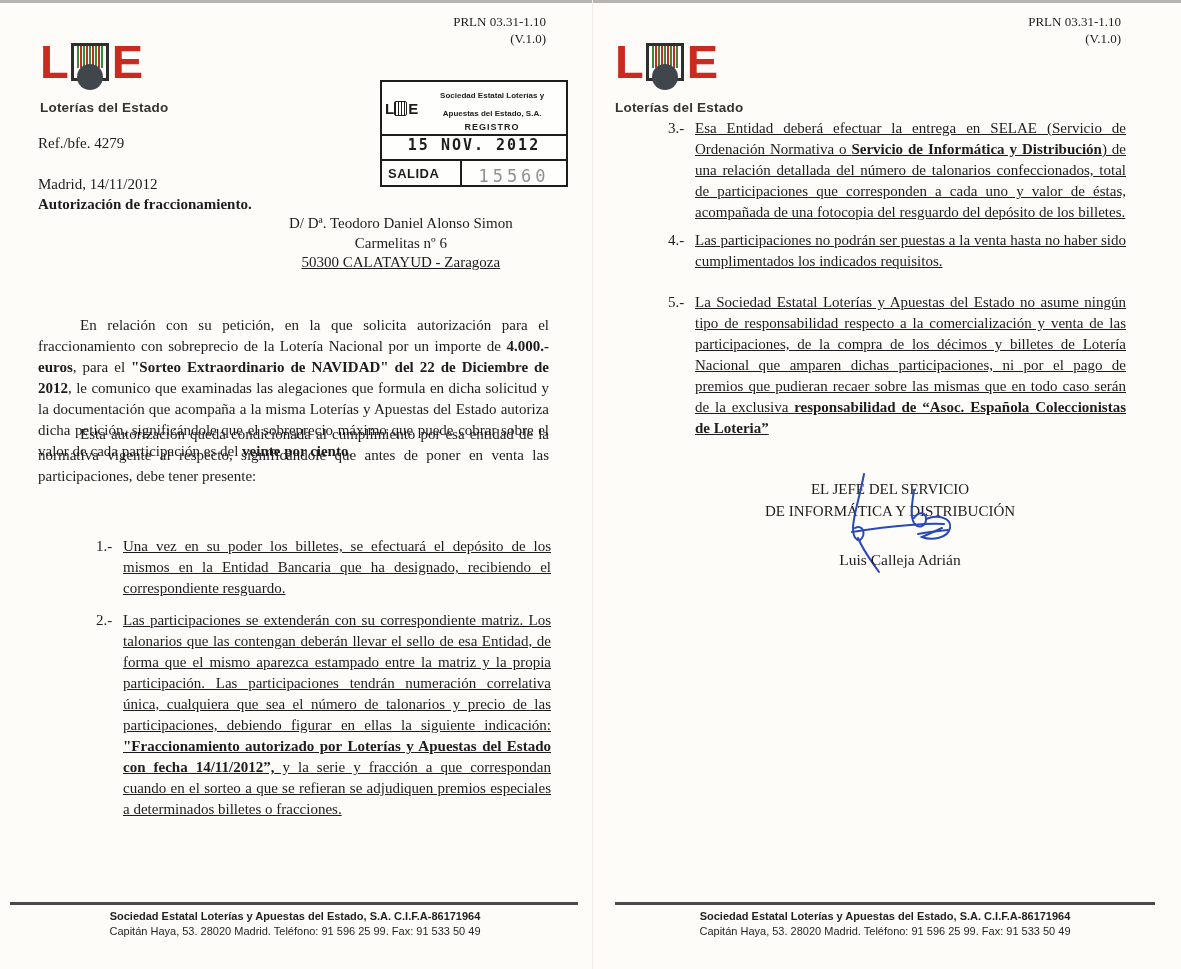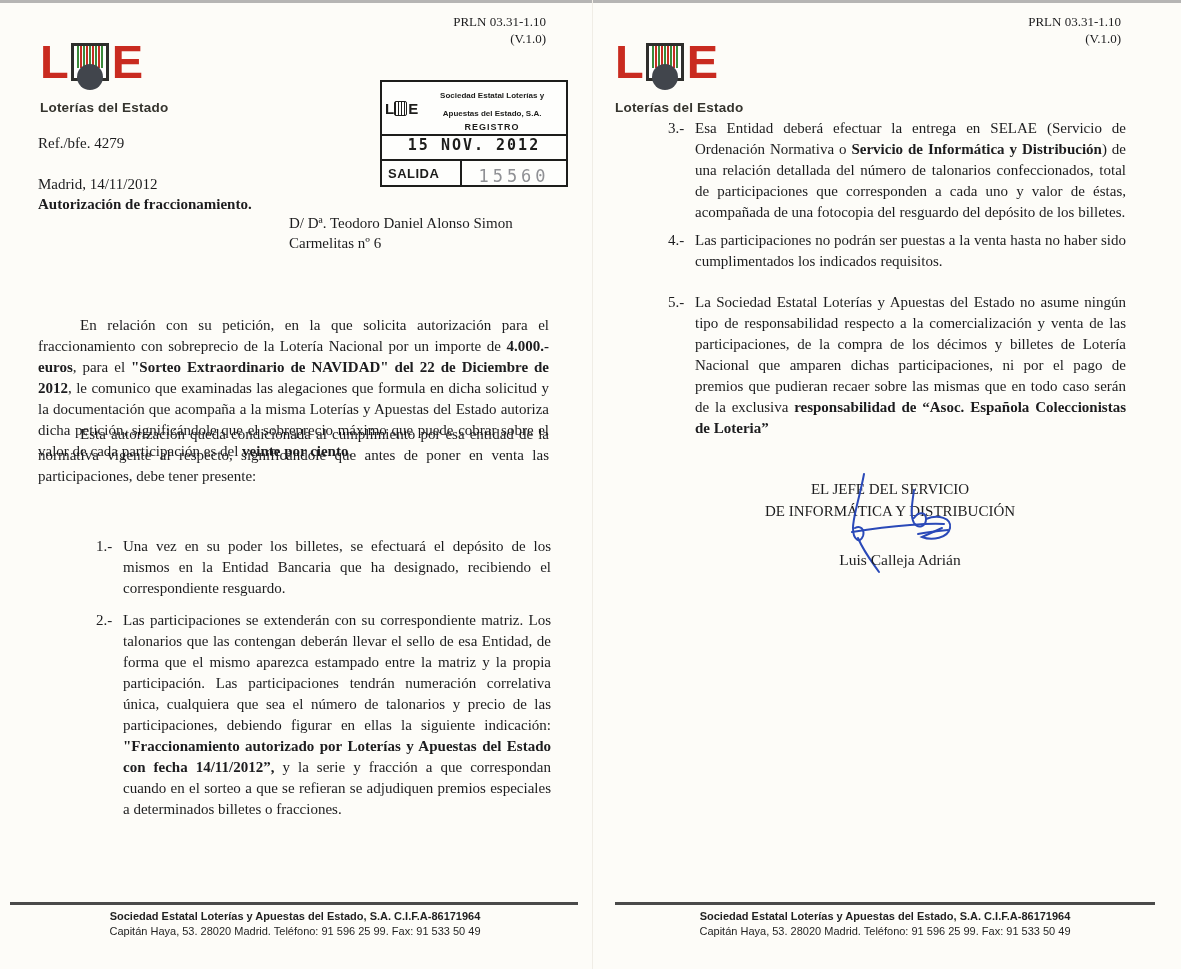--- a/index.html
+++ b/index.html
@@ -98,27 +98,27 @@
     display:flex;align-items:center;padding-left:6px;
   }
   .stamp-number{
     flex:1;text-align:center;
     font-family:"DejaVu Sans Mono", monospace;
     font-size:17px;letter-spacing:4px;color:#8f9094;
     transform:translateY(5px);
   }
 
   .subject{font-weight:700;}
-  .recipient-line{font-size:15px;line-height:19.5px;}
+  .recipient-line{font-size:15px;line-height:19.5px;text-align:center;}
   .u{text-decoration:underline;}
 
   
   .num-item{display:flex;}
   .num-col{width:27px;flex:0 0 27px;font-size:15px;line-height:21px;}
-  .num-text{flex:1;font-size:15px;line-height:21px;text-align:justify;}
+  .num-text{flex:1;font-size:15px;line-height:21px;text-align:justify;text-decoration:underline;}
 
   
   .sig-title{font-size:15px;line-height:22px;text-align:center;margin-top:32px;}
   .sig-name{font-size:15.5px;text-align:center;}
 
   
   .footer-rule{height:3px;background:#4a4a4a;}
   .footer-text{
     font-family:"Liberation Sans", sans-serif;
     font-size:11px;line-height:14.5px;text-align:center;color:#1f1f1f;
@@ -168,20 +168,21 @@
         <span class="stamp-number">15560</span>
       </div>
     </div>
 
     <div class="abs serif15" style="left:38px;top:174px;">Madrid,  14/11/2012</div>
     <div class="abs serif15 subject" style="left:38px;top:194px;">Autorización de fraccionamiento.</div>
 
     <div class="abs" style="left:289px;top:214px;">
       <div class="recipient-line">D/ Dª. Teodoro Daniel Alonso Simon</div>
       <div class="recipient-line">Carmelitas nº 6</div>
+      <div class="recipient-line u">50300 CALATAYUD - Zaragoza</div>
     </div>
 
     <div class="abs serif15 just indent" style="left:38px;top:315px;width:511px;"><span>En relación con su petición, en la que solicita autorización para el fraccionamiento con sobreprecio de la Lotería Nacional por un importe de </span><span class="b">4.000.- euros</span><span>, para el </span><span class="b">"Sorteo Extraordinario de NAVIDAD" del 22 de Diciembre de 2012</span><span>, le comunico que examinadas las alegaciones que formula en dicha solicitud y la documentación que acompaña a la misma Loterías y Apuestas del Estado autoriza dicha petición, significándole que el sobreprecio máximo que puede cobrar sobre el valor de cada participación es del </span><span class="b">veinte por ciento</span><span>.</span></div>
 
     <div class="abs serif15 just indent" style="left:38px;top:424px;width:511px;">Esta autorización queda condicionada al cumplimiento por esa entidad de la normativa vigente al respecto, significándole que antes de poner en venta las participaciones, debe tener presente:</div>
 
     <div class="abs num-item" style="left:96px;top:536px;width:455px;">
       <span class="num-col">1.-</span>
       <span class="num-text"><span>Una vez en su poder los billetes, se efectuará el depósito de los mismos en la Entidad Bancaria que ha designado, recibiendo el correspondiente resguardo.</span></span>
     </div>

